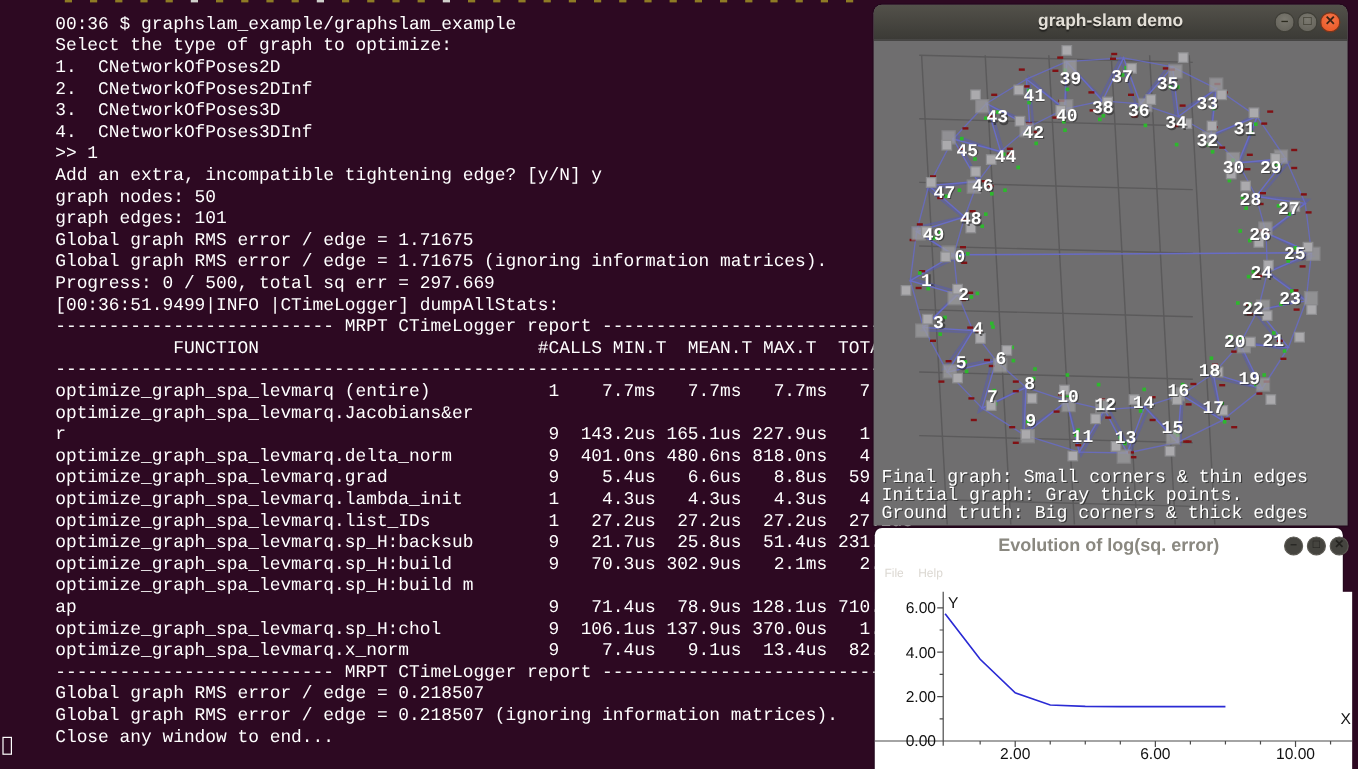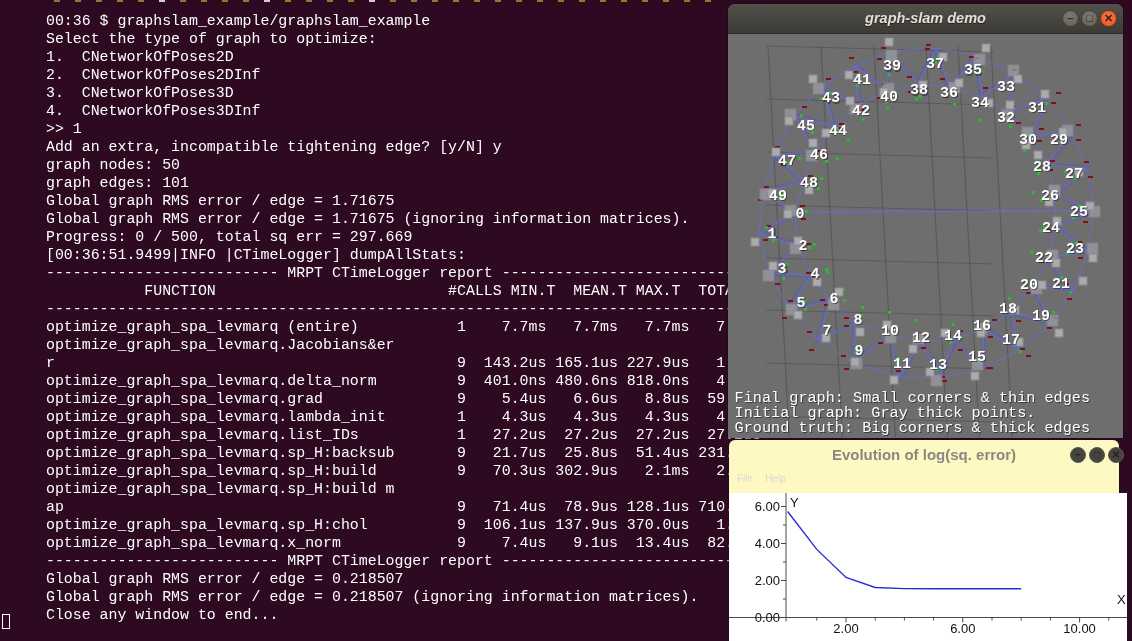--- a/index.html
+++ b/index.html
@@ -7,27 +7,27 @@
   font:14.9px/18px "Liberation Mono", monospace; white-space:pre;margin-left:44px; }
 #cursor { position:absolute; left:2px; top:614px; width:8px; height:15px;
   border:1px solid #ffffff; }
 .win { position:absolute; }
 #w1 { left:728px; top:4px; width:395px; height:434px; background:#6f6e6f;
    border-radius:7px 7px 0 0; box-shadow:0 0 0 1px rgba(20,10,20,.35); }
 #w1 .tbar { height:30px; border-radius:7px 7px 0 0;
    background:linear-gradient(#53514a,#403f3a 78%,#3b3a36);
    border-bottom:1px solid #2c2b28; position:relative; }
 .title { text-align:center; font-weight:bold; font-size:14.5px; color:#e4e0d8; text-shadow:0 1px 1px rgba(0,0,0,.5);
-   line-height:29px;font-style:italic; }
+   line-height:29px; }
 .btn { position:absolute; width:17px; height:17px; border-radius:50%; top:6px; }
 .g { background:radial-gradient(circle at 50% 35%, #7b7970, #615f57);
      border:1.5px solid #3f3e37; }
 .btn span { display:block; text-align:center; font-size:11px; line-height:14px;
    color:#2c2b1f; font-weight:bold; }
-#w2 { left:729px; top:440px; width:390px; height:201px; background:#fef9c3; border-radius:6px 6px 0 0; box-shadow:0 0 0 1px rgba(20,10,20,.35); }
+#w2 { left:729px; top:440px; width:390px; height:201px; background:#ffffff; border-radius:6px 6px 0 0; box-shadow:0 0 0 1px rgba(20,10,20,.35); }
 #w2 .tbar2 { height:27px; position:relative; }
 .title2 { text-align:center; font-weight:bold; font-size:15px; color:#8a8880;
    line-height:30px; }
 .btn2 { position:absolute; width:16px; height:16px; border-radius:50%; top:7px;
    background:#45443f; border:1.5px solid #5b5953; }
 .btn2 span { display:block; text-align:center; font-size:10px; line-height:13px;
    color:#23221f; font-weight:bold; }
 .menu { position:absolute; top:473px; left:737px; color:#dcd8d2; font-size:10px; }
 .menu span { margin-right:12px; }
 </style></head>

